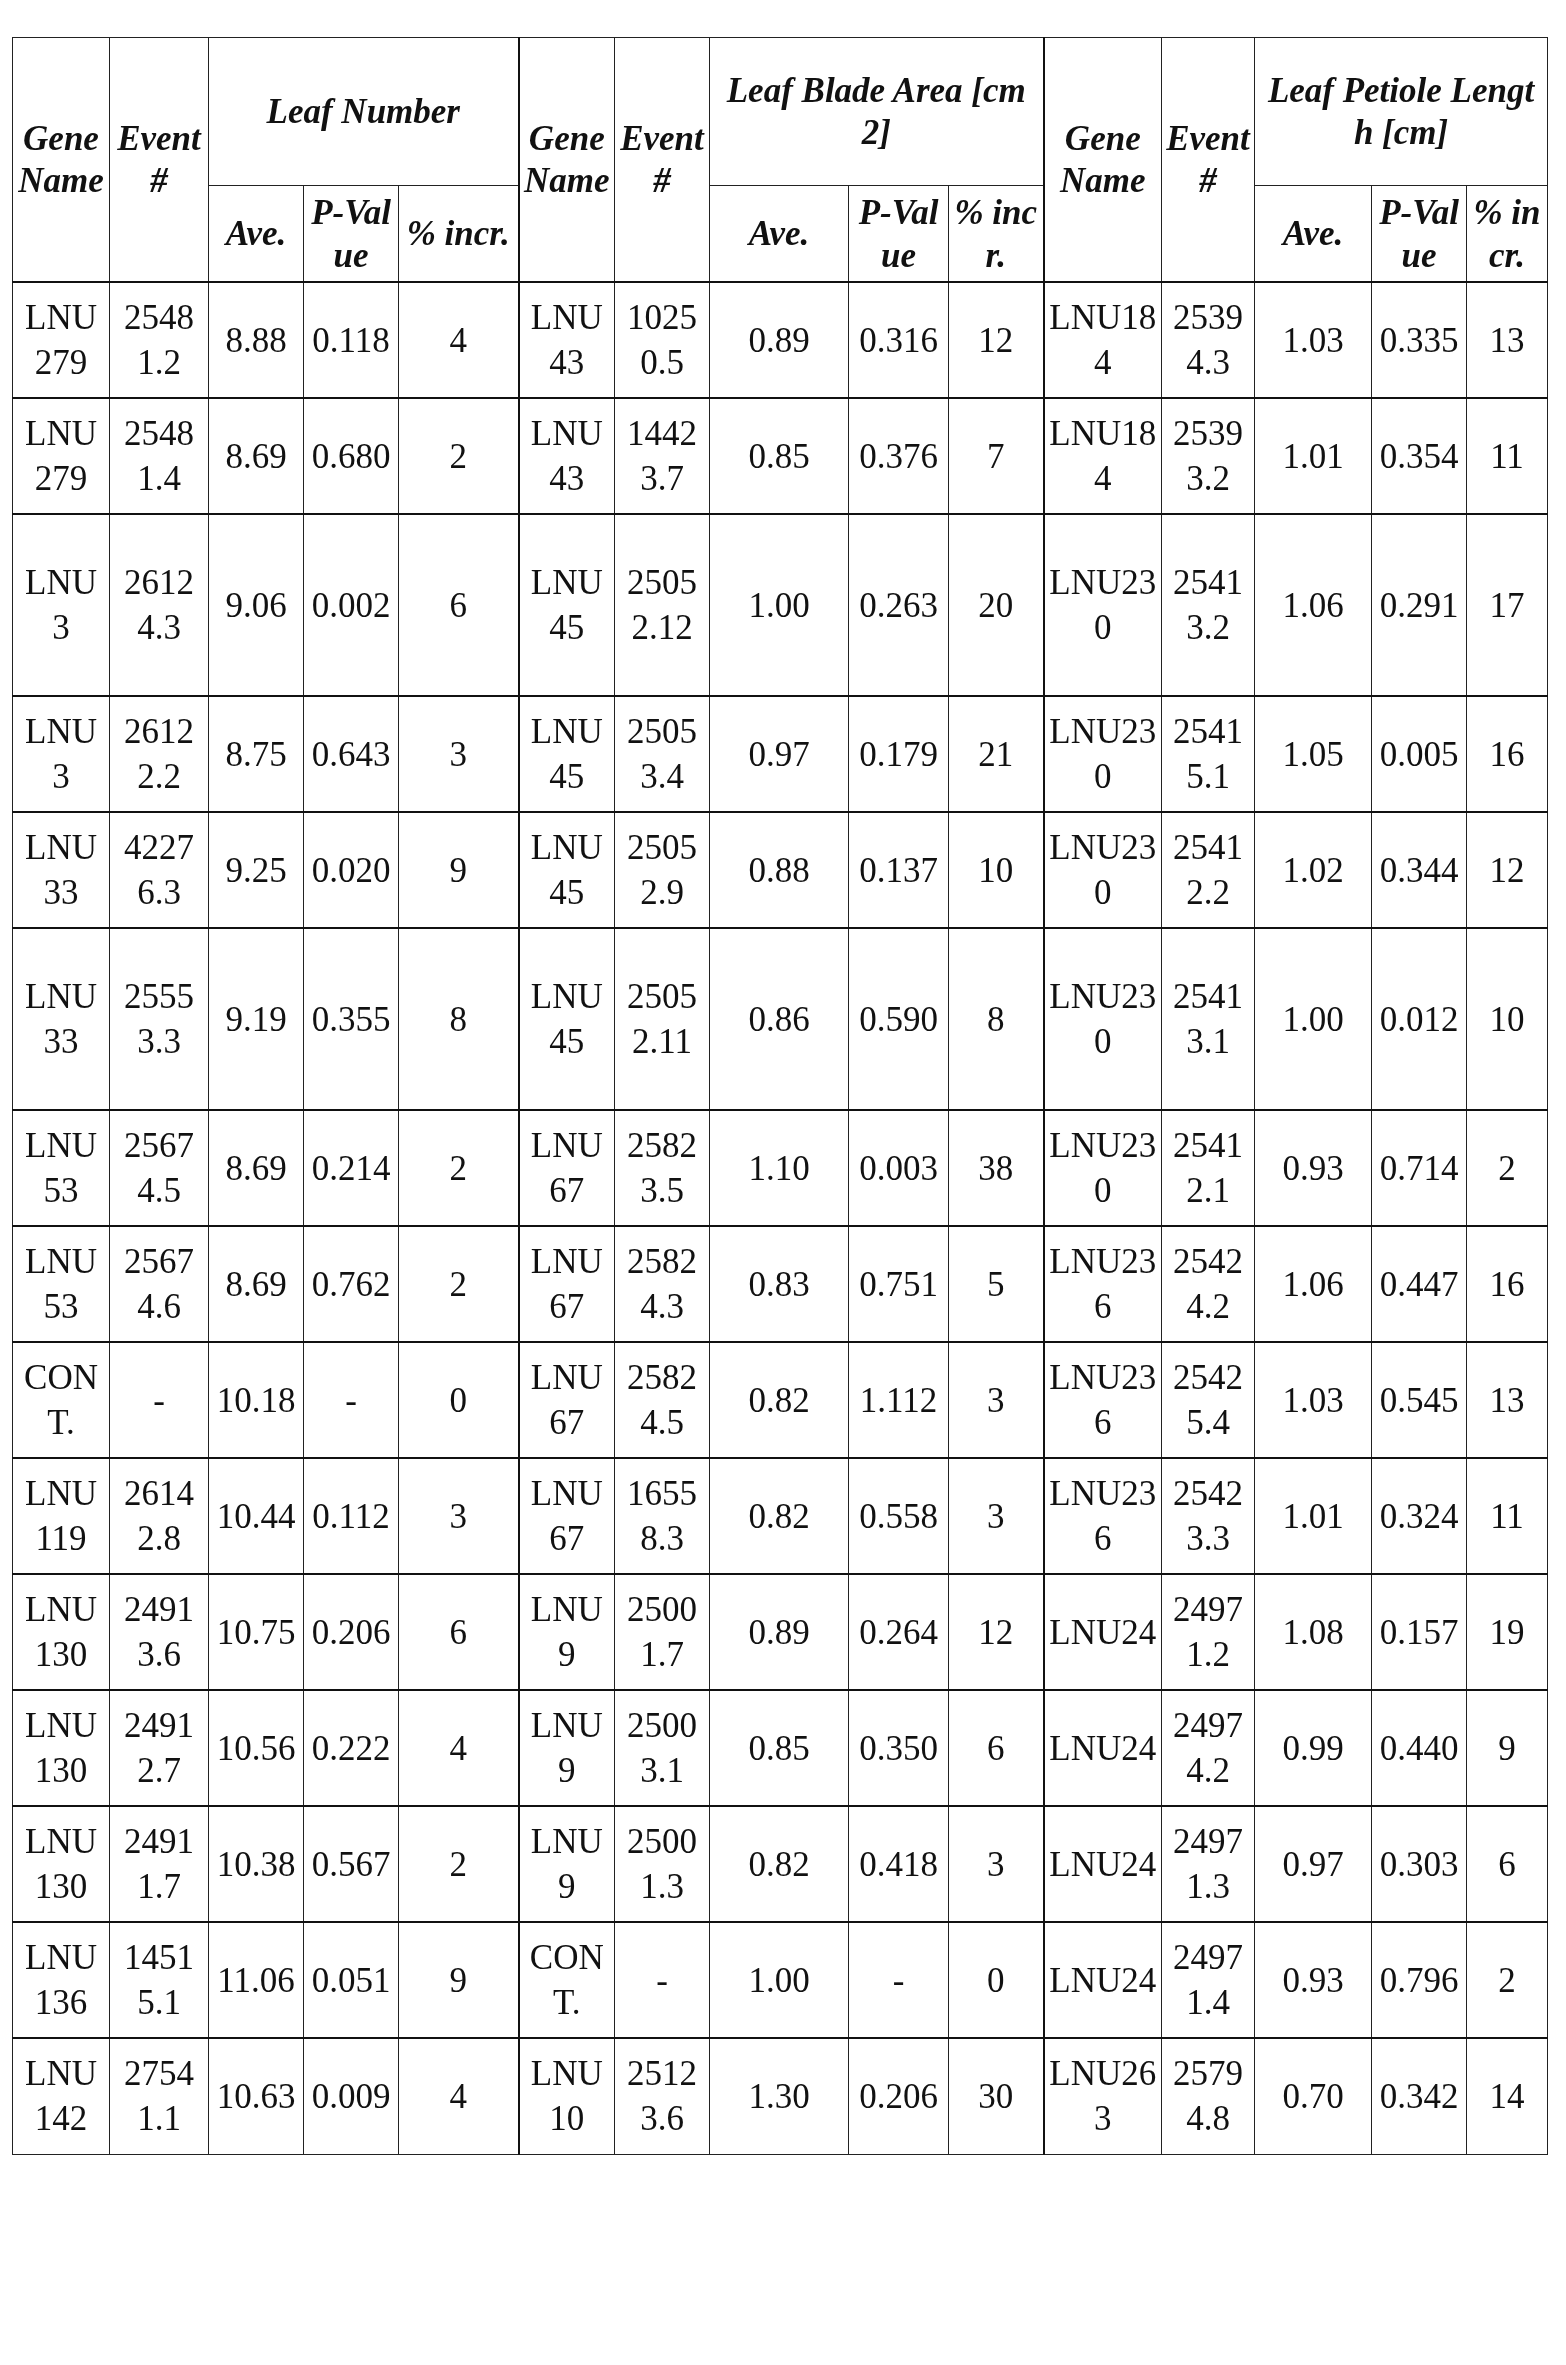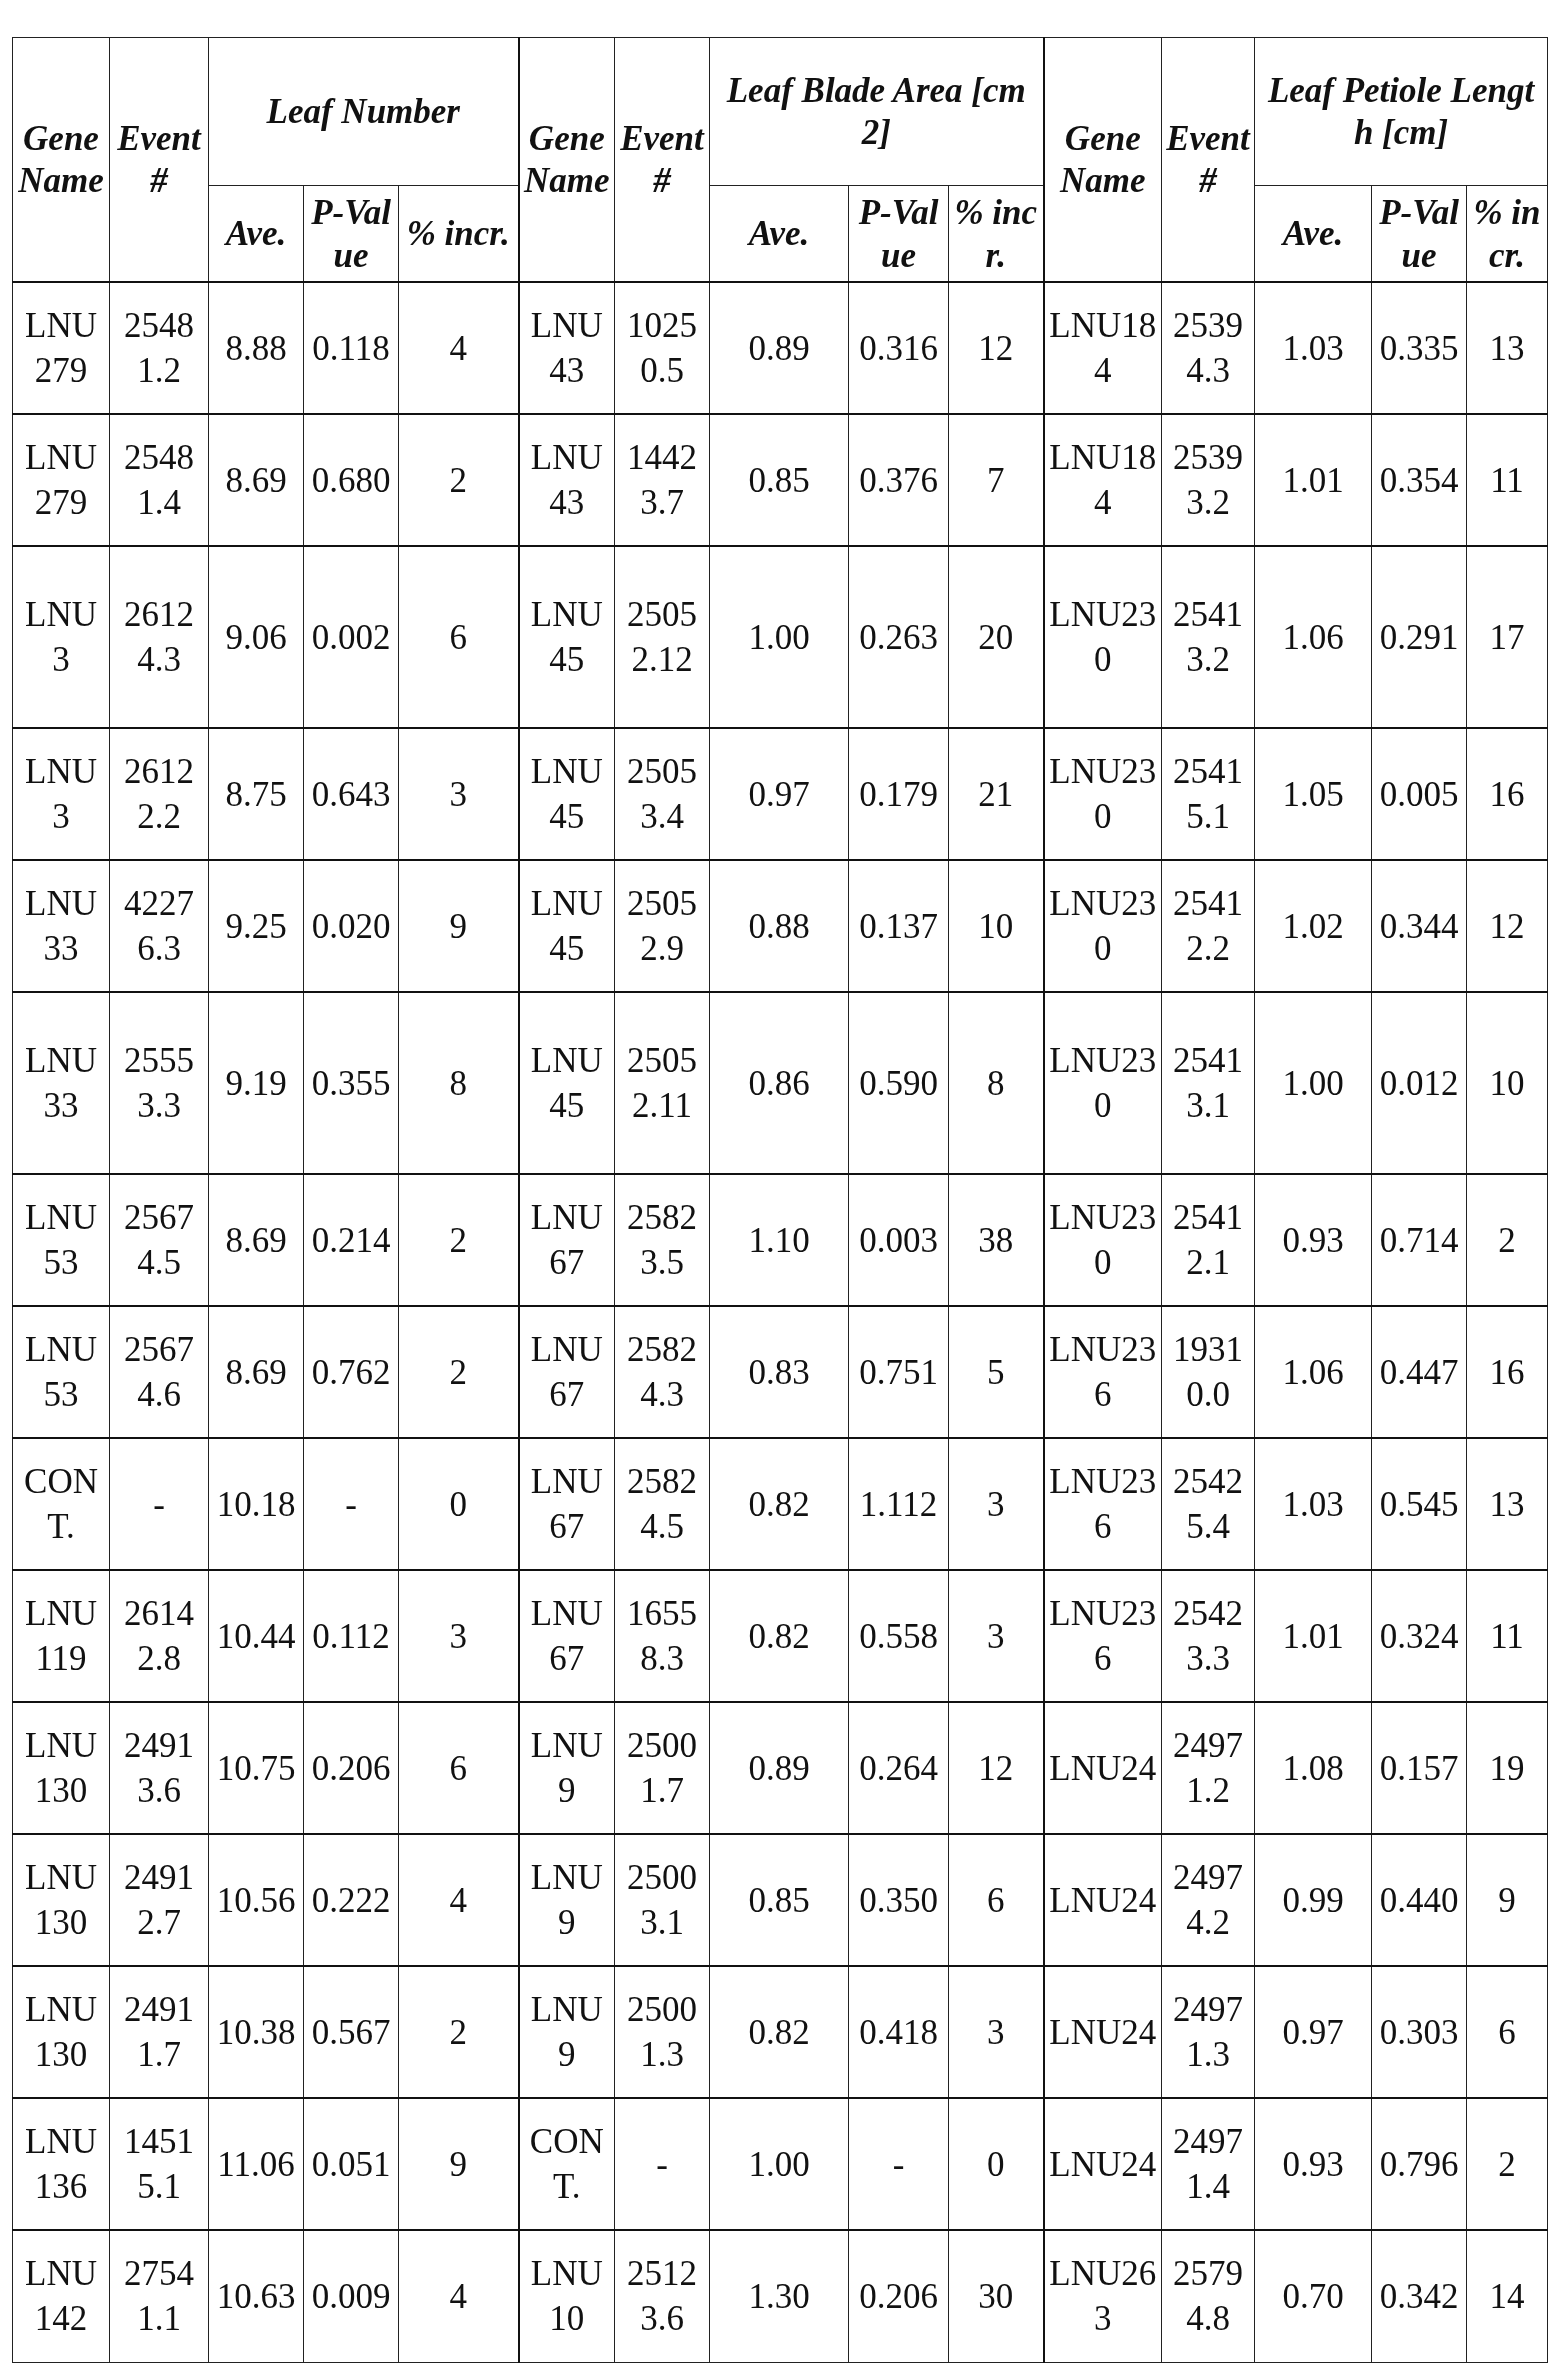--- a/index.html
+++ b/index.html
@@ -26,21 +26,21 @@
     font-size: 35px;
     line-height: 43px;
   }
   th.group { height: 147px; font-size: 35px; line-height: 42px; }
   th.sub { height: 95px; }
   td {
     font-size: 35px;
     line-height: 45px;
     font-weight: normal;
   }
-  tr.body-row { height: 132px; }
+  tr.body-row { height: 116px; }
   tr.body-row.tall { height: 182px; }
   
   td.blk-start, th.blk-start { border-left: 2.6px solid #111; }
   tbody tr { border-top: 2.6px solid #111; }
 </style>
 </head>
 <body>
 
 <div class="page">
 <table>
@@ -210,21 +210,21 @@
       <td>25674.6</td>
       <td>8.69</td>
       <td>0.762</td>
       <td>2</td>
       <td class="blk-start">LNU67</td>
       <td>25824.3</td>
       <td>0.83</td>
       <td>0.751</td>
       <td>5</td>
       <td class="blk-start">LNU236</td>
-      <td>19310.0</td>
+      <td>25424.2</td>
       <td>1.06</td>
       <td>0.447</td>
       <td>16</td>
     </tr>
     <tr class="body-row">
       <td>CONT.</td>
       <td>-</td>
       <td>10.18</td>
       <td>-</td>
       <td>0</td>

